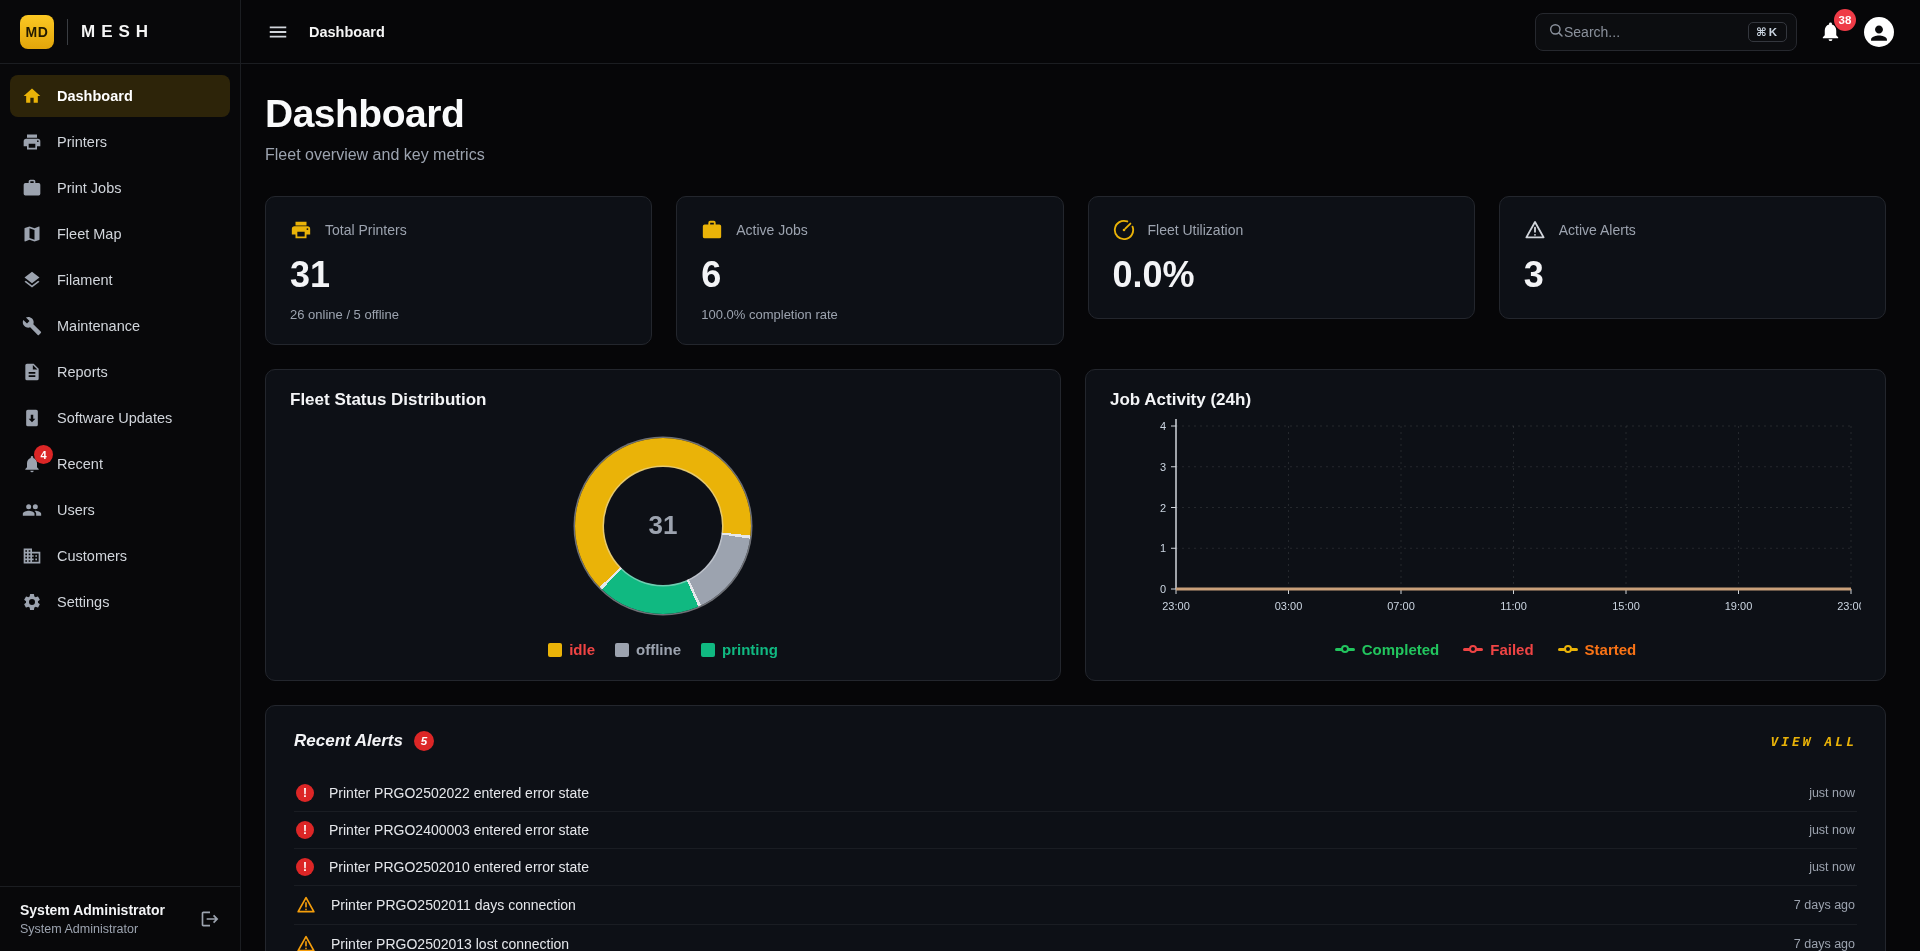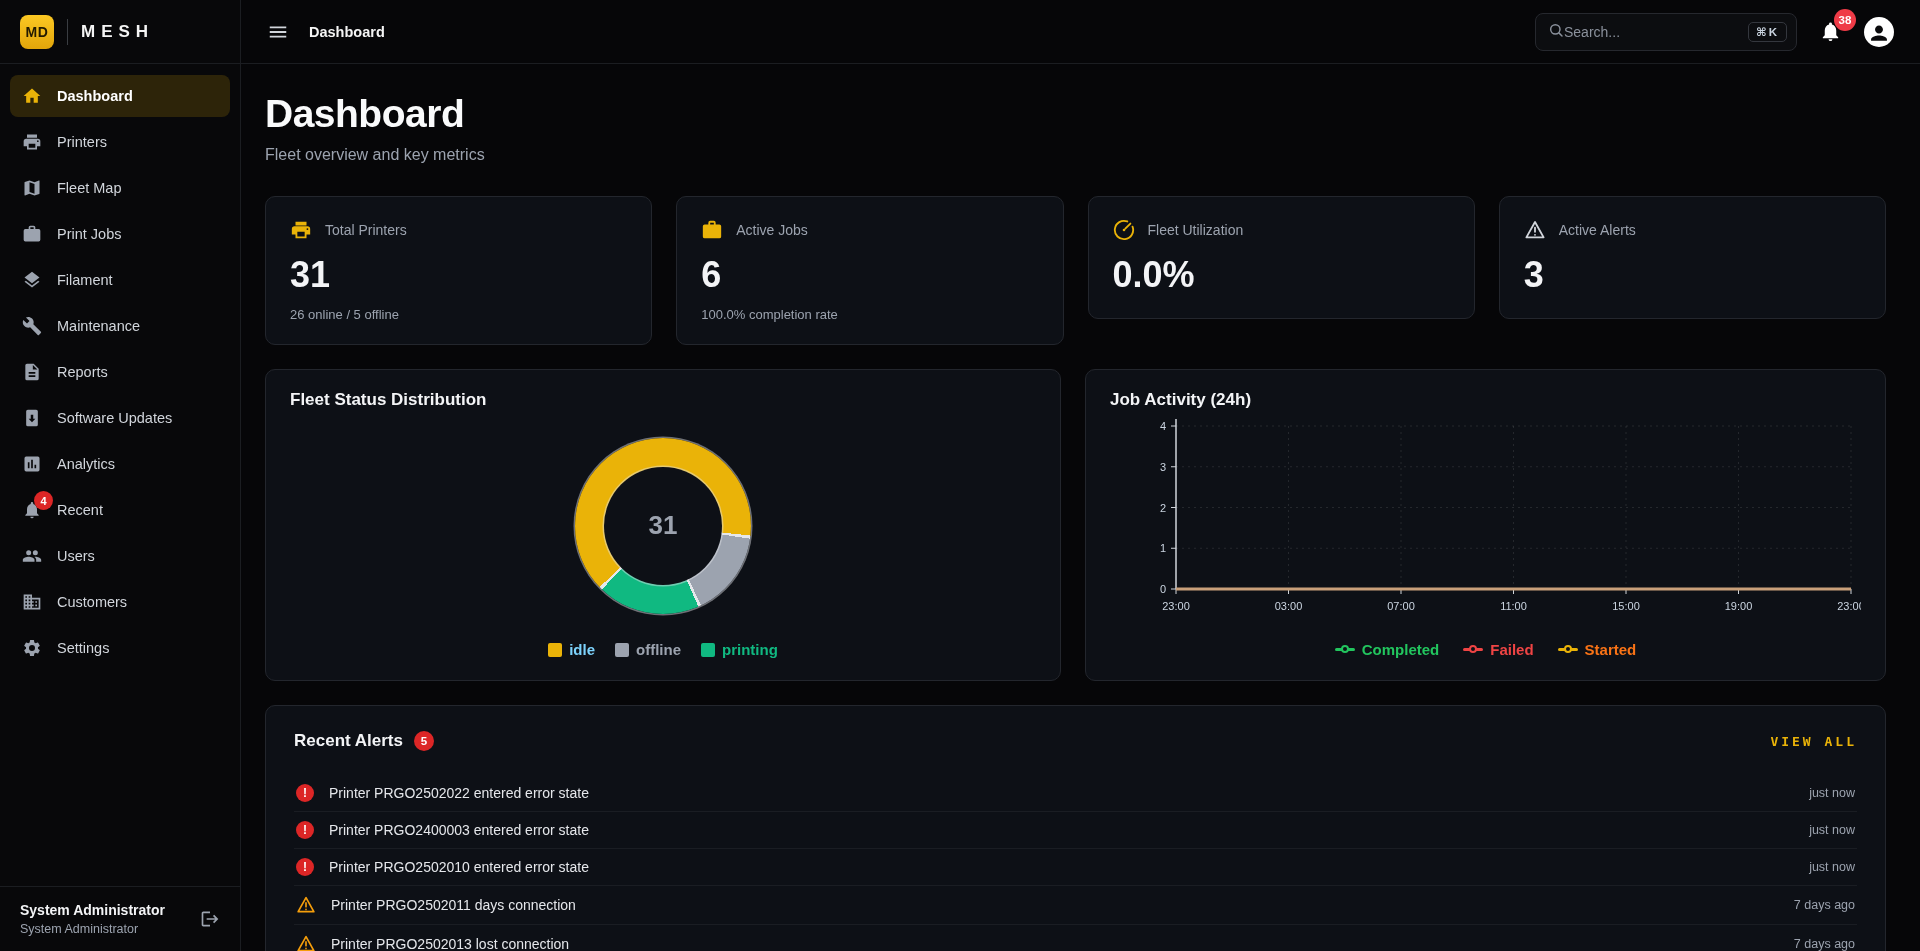--- a/index.html
+++ b/index.html
@@ -73,21 +73,21 @@
   .legend-swatch { width:14px; height:14px; border-radius:2px; }
 
   .line-chart { flex:1; margin-top:4px; overflow:hidden; }
   .line-chart svg text.tick { fill:#cbd5e1; font-size:11px; font-family:"Liberation Sans","DejaVu Sans",sans-serif; }
   .line-legend { gap:24px; }
   .lmark { position:relative; width:20px; height:10px; flex:none; }
   .lmark .lline { position:absolute; left:0; right:0; top:3.5px; height:2.5px; border-radius:2px; }
   .lmark .ldot { position:absolute; left:6px; top:0; width:8px; height:8px; border-radius:50%; border:2px solid; background:#0d1016; }
 
   .alerts-card { margin-top:24px; padding:25px 28px 18px 28px; }
-  .alerts-head { display:flex; align-items:center; gap:11px; }
+  .alerts-head { display:flex; align-items:center; gap:11px;font-style:italic; }
   .alerts-badge { width:20px; height:20px; border-radius:50%; background:#dc2626; color:#fff; font-size:11.5px; font-weight:700; display:grid; place-items:center; }
   .view-all { margin-left:auto; color:#eab308; font-family:"DejaVu Sans Mono","Liberation Mono",monospace; font-size:13px; font-weight:700; letter-spacing:3px; text-decoration:none; cursor:pointer; }
   .alert-rows { margin-top:24px; }
   .alert-row { display:flex; align-items:center; gap:15px; padding:9px 2px; }
   .alert-row + .alert-row { border-top:1px solid #1a1d23; }
   .err-ic { width:18px; height:18px; flex:none; border-radius:50%; background:#dc2626; color:#fff; font-size:12px; font-weight:800; display:grid; place-items:center; line-height:1; }
   .warn-ic { width:20px; height:20px; flex:none; color:#f59e0b; }
   .warn-ic svg { width:20px; height:20px; display:block; }
   .alert-text { font-size:14px; color:#e5e7eb; }
   .alert-time { margin-left:auto; font-size:12.5px; color:#9ca3af; }
@@ -116,36 +116,36 @@
           <span class="nav-ic">
             <svg viewBox="0 0 24 24">
               <path fill="currentColor" d="M19 8H5a3 3 0 0 0-3 3v6h4v4h12v-4h4v-6a3 3 0 0 0-3-3zm-3 11H8v-5h8zm3-7a1 1 0 1 1 0-2 1 1 0 0 1 0 2zm-1-9H6v4h12z"></path>
             </svg>
           </span>
           <span class="nav-label">Printers</span>
         </div>
         <div class="nav-item">
           <span class="nav-ic">
             <svg viewBox="0 0 24 24">
+              <path fill="currentColor" d="M20 6h-4V4a2 2 0 0 0-2-2h-4a2 2 0 0 0-2 2v2H4a2 2 0 0 0-2 2v11a2 2 0 0 0 2 2h16a2 2 0 0 0 2-2V8a2 2 0 0 0-2-2zm-6 0h-4V4h4z"></path>
+            </svg>
+          </span>
+          <span class="nav-label">Print Jobs</span>
+        </div>
+        <div class="nav-item">
+          <span class="nav-ic">
+            <svg viewBox="0 0 24 24">
               <path fill="currentColor" d="M20.5 3l-.16.03L15 5.1 9 3 3.36 4.9c-.21.07-.36.25-.36.48V20.5c0 .28.22.5.5.5l.16-.03L9 18.9l6 2.1 5.64-1.9c.21-.07.36-.25.36-.48V3.5c0-.28-.22-.5-.5-.5zM15 19l-6-2.11V5l6 2.11z"></path>
             </svg>
           </span>
           <span class="nav-label">Fleet Map</span>
         </div>
         <div class="nav-item">
           <span class="nav-ic">
             <svg viewBox="0 0 24 24">
-              <path fill="currentColor" d="M20 6h-4V4a2 2 0 0 0-2-2h-4a2 2 0 0 0-2 2v2H4a2 2 0 0 0-2 2v11a2 2 0 0 0 2 2h16a2 2 0 0 0 2-2V8a2 2 0 0 0-2-2zm-6 0h-4V4h4z"></path>
-            </svg>
-          </span>
-          <span class="nav-label">Print Jobs</span>
-        </div>
-        <div class="nav-item">
-          <span class="nav-ic">
-            <svg viewBox="0 0 24 24">
               <path fill="currentColor" d="M11.99 18.54l-7.37-5.73L3 14.07l9 7 9-7-1.63-1.26-7.38 5.73zM12 16l7.36-5.73L21 9l-9-7-9 7 1.63 1.27z"></path>
             </svg>
           </span>
           <span class="nav-label">Filament</span>
         </div>
         <div class="nav-item">
           <span class="nav-ic">
             <svg viewBox="0 0 24 24">
               <path fill="currentColor" d="M22.7 19l-9.1-9.1c.9-2.3.4-5-1.5-6.9-2-2-5-2.4-7.4-1.3L9 6 6 9 1.6 4.7C.4 7.1.9 10.1 2.9 12.1c1.9 1.9 4.6 2.4 6.9 1.5l9.1 9.1c.4.4 1 .4 1.4 0l2.3-2.3c.5-.4.5-1.1.1-1.4z"></path>
             </svg>
@@ -160,28 +160,20 @@
           </span>
           <span class="nav-label">Reports</span>
         </div>
         <div class="nav-item">
           <span class="nav-ic">
             <svg viewBox="0 0 24 24">
               <path fill="currentColor" d="M17 2H7a2 2 0 0 0-2 2v16a2 2 0 0 0 2 2h10a2 2 0 0 0 2-2V4a2 2 0 0 0-2-2zm-5 15-4-4h2.5V8h3v5H16z"></path>
             </svg>
           </span>
           <span class="nav-label">Software Updates</span>
-        </div>
-        <div class="nav-item">
-          <span class="nav-ic">
-            <svg viewBox="0 0 24 24">
-              <path fill="currentColor" d="M19 3H5a2 2 0 0 0-2 2v14a2 2 0 0 0 2 2h14a2 2 0 0 0 2-2V5a2 2 0 0 0-2-2zM9 17H7v-7h2zm4 0h-2V7h2zm4 0h-2v-4h2z"></path>
-            </svg>
-          </span>
-          <span class="nav-label">Analytics</span>
         </div>
         <div class="nav-item">
           <span class="nav-ic">
             <svg viewBox="0 0 24 24">
               <path fill="currentColor" d="M12 22a2 2 0 0 0 2-2h-4a2 2 0 0 0 2 2zm6-6v-5c0-3.07-1.64-5.64-4.5-6.32V4a1.5 1.5 0 0 0-3 0v.68C7.64 5.36 6 7.92 6 11v5l-2 2v1h16v-1z"></path>
             </svg>
             <span class="nav-badge">4</span>
           </span>
           <span class="nav-label">Recent</span>
         </div>
@@ -323,21 +315,21 @@
           <div class="donut-wrap">
             <div class="donut" id="donut" style="background: conic-gradient(from 225deg, rgb(229, 231, 235) 0deg, rgb(229, 231, 235) 1deg, rgb(234, 179, 8) 1deg, rgb(234, 179, 8) 231.258deg, rgb(229, 231, 235) 231.258deg, rgb(229, 231, 235) 232.258deg, rgb(229, 231, 235) 232.258deg, rgb(229, 231, 235) 233.258deg, rgb(156, 163, 175) 233.258deg, rgb(156, 163, 175) 289.323deg, rgb(229, 231, 235) 289.323deg, rgb(229, 231, 235) 290.323deg, rgb(229, 231, 235) 290.323deg, rgb(229, 231, 235) 291.323deg, rgb(16, 185, 129) 291.323deg, rgb(16, 185, 129) 359deg, rgb(229, 231, 235) 359deg, rgb(229, 231, 235) 360deg);">
               <div class="donut-hole">
                 <span class="donut-center">31</span>
               </div>
             </div>
           </div>
           <div class="legend" id="donutLegend">
               <span class="legend-item">
                 <span class="legend-swatch" style="background:#eab308"></span>
-                <span style="color:#7dd3fc">idle</span>
+                <span style="color:#ef4444">idle</span>
               </span>
               <span class="legend-item">
                 <span class="legend-swatch" style="background:#9ca3af"></span>
                 <span style="color:#9ca3af">offline</span>
               </span>
               <span class="legend-item">
                 <span class="legend-swatch" style="background:#10b981"></span>
                 <span style="color:#10b981">printing</span>
               </span>
             </div>

